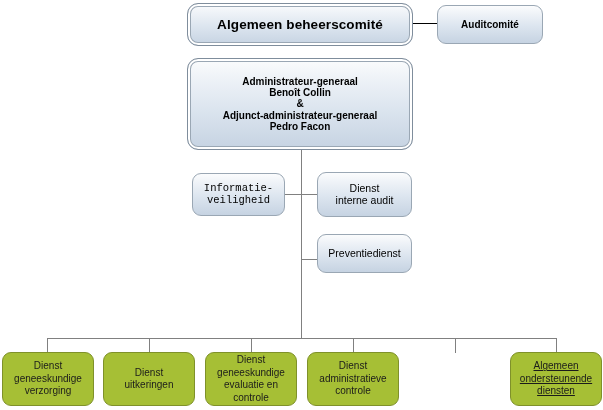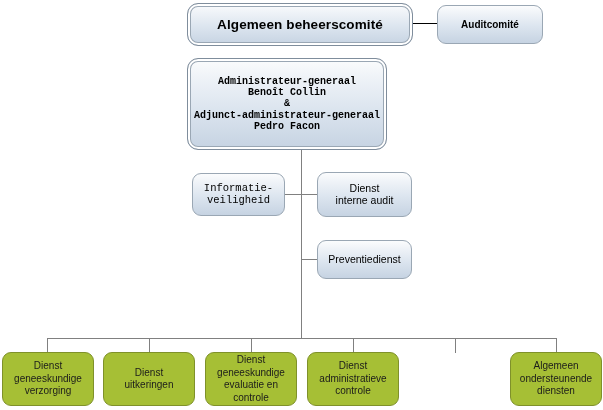--- a/index.html
+++ b/index.html
@@ -98,21 +98,21 @@
   <div class="line-dark" style="left:412px; top:23px; width:26px; height:1px;"></div>
 
   <div class="bluebox rim big-title" style="left:187px; top:3px; width:226px; height:43px;">
     <span class="txt">Algemeen beheerscomité</span>
   </div>
 
   <div class="bluebox mid-title" style="left:437px; top:5px; width:106px; height:39px;">
     <span class="txt">Auditcomité</span>
   </div>
 
-  <div class="bluebox rim mid-title" style="left:187px; top:58px; width:200px; height:92px;font-family:Liberation Mono, monospace;">
+  <div class="bluebox rim mid-title" style="left:187px; top:58px; width:226px; height:92px;">
     <span class="txt">Administrateur-generaal
 Benoît Collin
 &amp;
 Adjunct-administrateur-generaal
 Pedro Facon</span>
   </div>
 
   <div class="line" style="left:301px; top:150px; width:1px; height:188px;"></div>
 
   <div class="line" style="left:285px; top:194px; width:17px; height:1px;"></div>
@@ -122,21 +122,21 @@
   <div class="bluebox small-title" style="left:192px; top:173px; width:93px; height:43px;font-family:Liberation Mono, monospace;">
     <span class="txt">Informatie-
 veiligheid</span>
   </div>
 
   <div class="bluebox small-title" style="left:317px; top:172px; width:95px; height:45px;">
     <span class="txt">Dienst
 interne audit</span>
   </div>
 
-  <div class="bluebox small-title" style="left:317px; top:240px; width:95px; height:39px;">
+  <div class="bluebox small-title" style="left:317px; top:234px; width:95px; height:39px;">
     <span class="txt">Preventiedienst</span>
   </div>
 
   <div class="line" style="left:47px; top:338px; width:510px; height:1px;"></div>
 
   <div class="line" style="left:47px; top:338px; width:1px; height:15px;"></div>
   <div class="line" style="left:149px; top:338px; width:1px; height:15px;"></div>
   <div class="line" style="left:251px; top:338px; width:1px; height:15px;"></div>
   <div class="line" style="left:353px; top:338px; width:1px; height:15px;"></div>
   <div class="line" style="left:455px; top:338px; width:1px; height:15px;"></div>
@@ -160,19 +160,19 @@
 controle</span>
   </div>
 
   <div class="greenbox" style="left:307px; width:92px;">
     <span class="txt">Dienst
 administratieve
 controle</span>
   </div>
 
 
-  <div class="greenbox" style="left:510px; width:92px;">
+  <div class="greenbox" style="left:510px; width:92px;text-decoration:underline;">
     <span class="txt">Algemeen
 ondersteunende
 diensten</span>
   </div>
 
 </div>
 
 </body></html>

